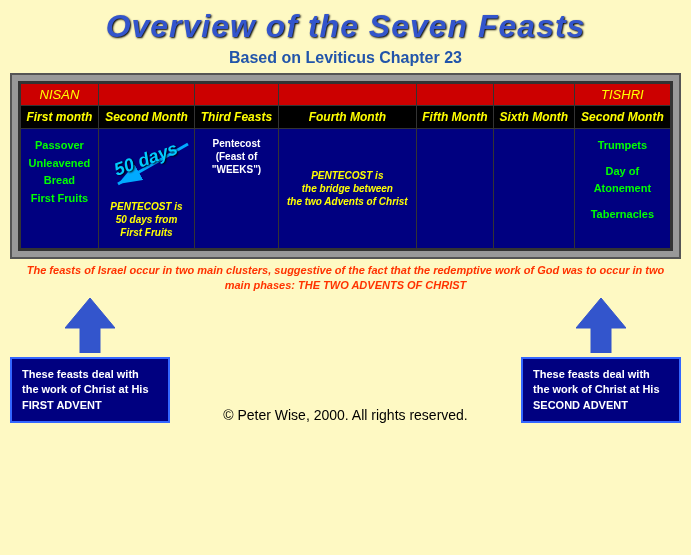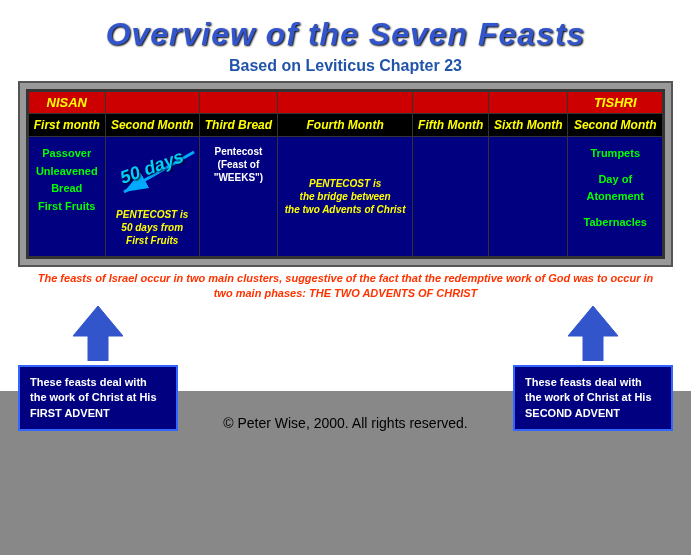--- a/index.html
+++ b/index.html
@@ -6,24 +6,24 @@
     body {
       width: 691px;
       height: 555px;
       background: #888;
       font-family: Arial, sans-serif;
       overflow: hidden;
     }
 
     .outer {
       width: 691px;
-      height: 391px;
-      background: #ffffff;
+      height: 555px;
+      background: #fef9c3;
       position: relative;
-      padding: 8px;
+      padding: 0;
     }
 
     .title {
       text-align: center;
       font-size: 32px;
       font-weight: bold;
       font-style: italic;
       color: #3355cc;
       padding: 8px 0 4px 0;
       text-shadow: 1px 1px 2px #000;
@@ -51,21 +51,21 @@
     }
 
     table {
       width: 100%;
       border-collapse: collapse;
     }
 
     .header-row td {
       background: #cc0000;
       color: #ffff00;
-      font-weight: bold;
+      font-weight: normal;
       font-style: italic;
       font-size: 13px;
       text-align: center;
       border: 1px solid #333;
       padding: 3px 2px;
     }
 
     .header-row td.tishri {
       background: #cc0000;
       color: #ffff00;
@@ -211,21 +211,21 @@
           <td></td>
           <td></td>
           <td></td>
           <td></td>
           <td class="tishri">TISHRI</td>
         </tr>
 
         <tr class="month-row">
           <td>First month</td>
           <td>Second Month</td>
-          <td>Third Bread</td>
+          <td>Third Feasts</td>
           <td>Fourth Month</td>
           <td>Fifth Month</td>
           <td>Sixth Month</td>
           <td>Second Month</td>
         </tr>
 
         <tr class="content-row">
 
           <td style="vertical-align:top; padding-top:8px;">
             <span class="feast-name">Passover</span>

